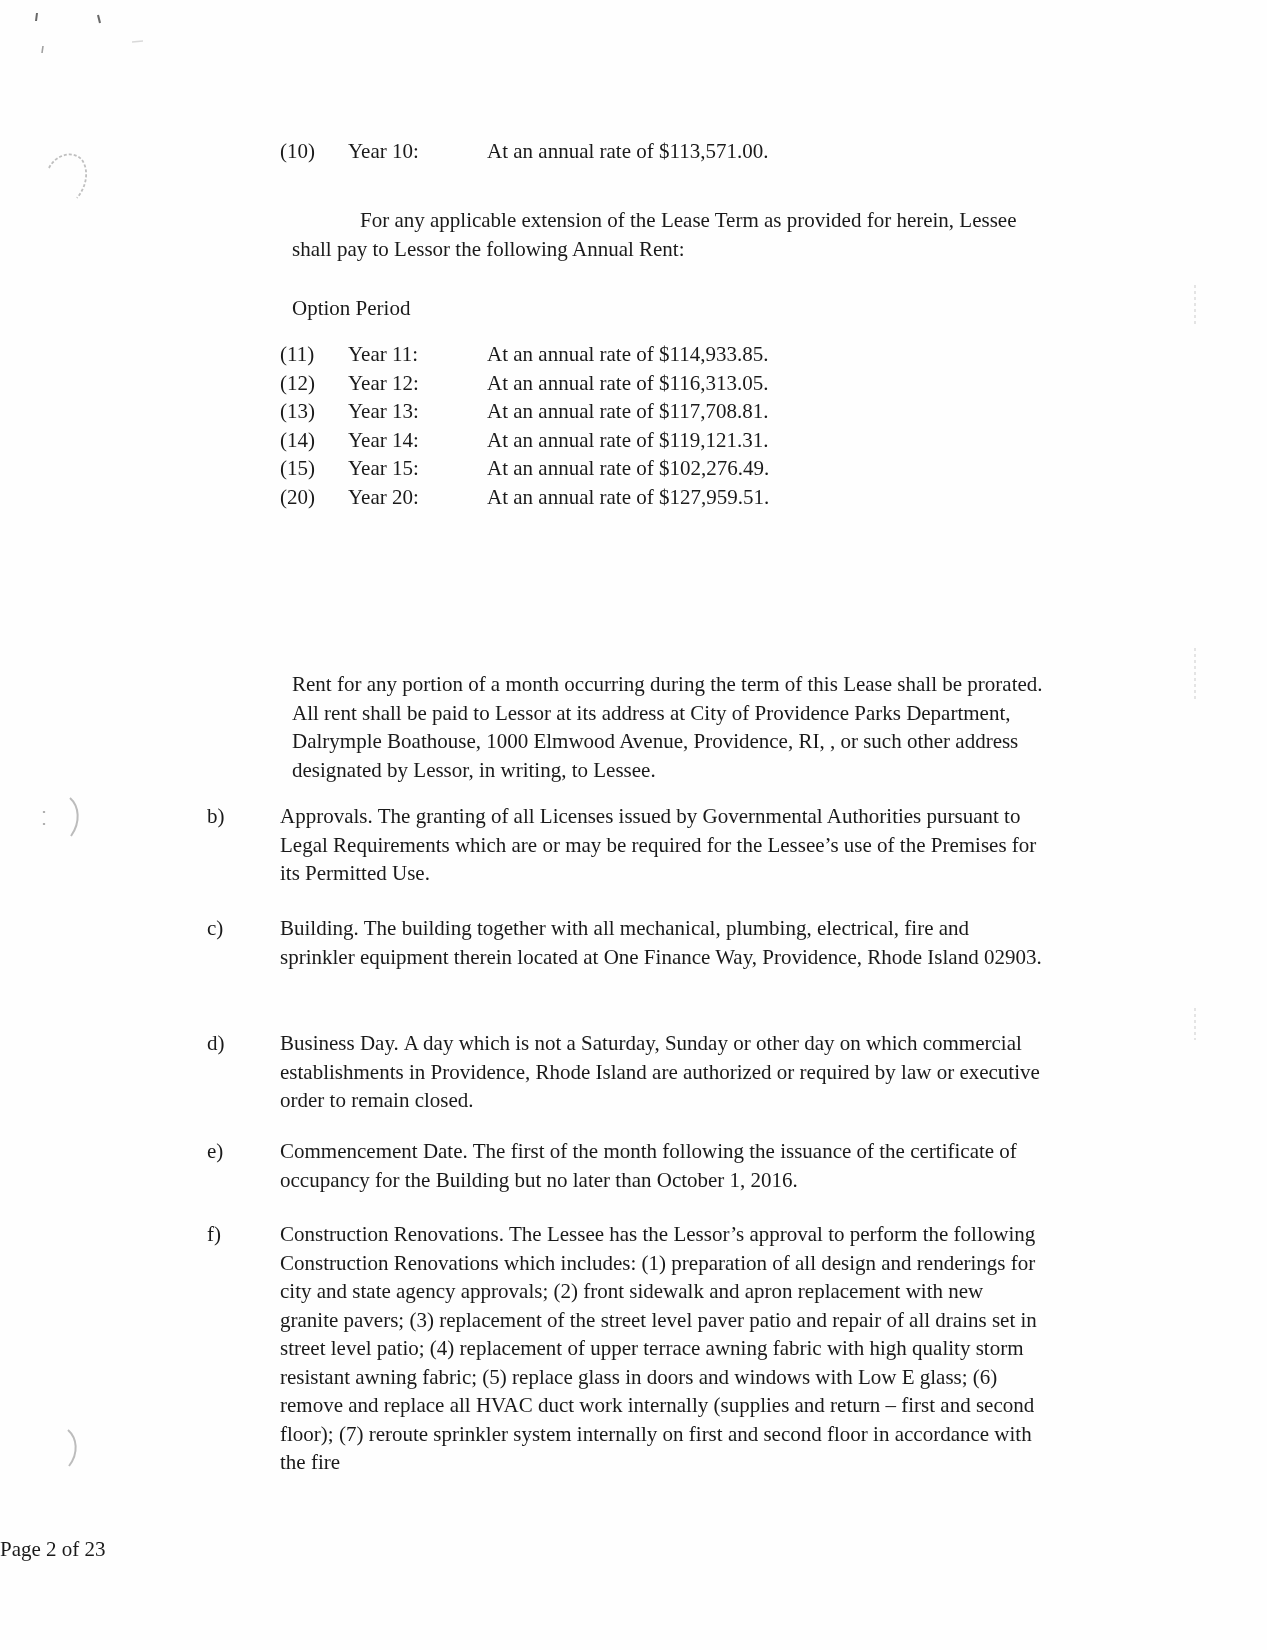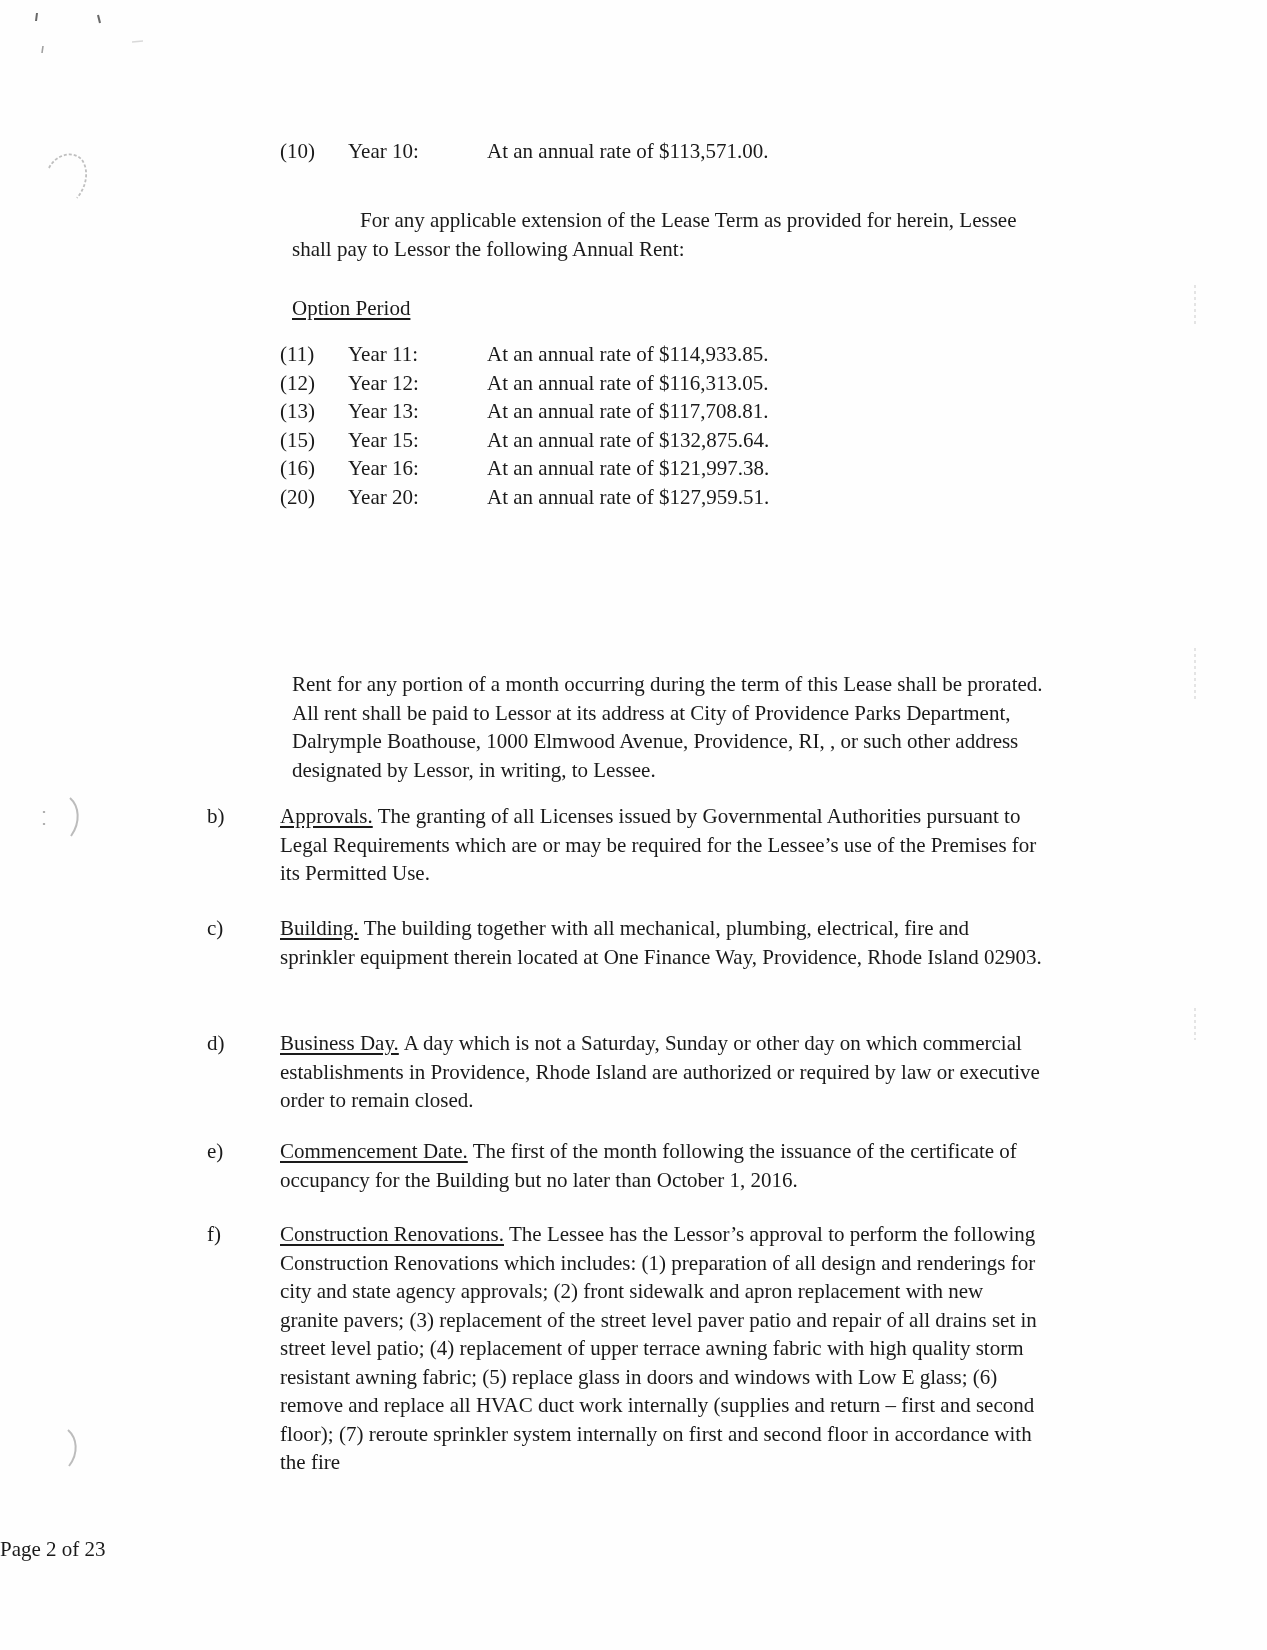--- a/index.html
+++ b/index.html
@@ -9,21 +9,20 @@
     background:#fefefe;color:#1a1a1a;
     font-family:"Liberation Serif","DejaVu Serif",serif;
     font-size:21px;line-height:28.5px;overflow:hidden;padding-left:16px;
   }
   .para{position:absolute;margin:12px}
   .rates{position:absolute;left:280px}
   .rate-row{display:flex;white-space:nowrap}
   .col-num{width:68px;flex:0 0 68px}
   .col-year{width:139px;flex:0 0 139px}
   .heading-underline,.term{
-    text-decoration:underline;
     text-decoration-thickness:1.5px;
     text-underline-offset:3px;
   }
   .term{margin-right:5px}
   .def{position:absolute;left:207px;width:835px}
   .def-letter{position:absolute;left:0;top:0}
   .def-body{margin:0 0 0 73px}
   .footer{position:absolute;left:0;width:1240px;text-align:left}
   .artifact{position:absolute;pointer-events:none}
 </style>
@@ -88,28 +87,28 @@
         <span class="col-num">(12)</span>
         <span class="col-year">Year 12:</span>
         <span class="col-rate">At an annual rate of $116,313.05.</span>
       </div>
     <div class="rate-row">
         <span class="col-num">(13)</span>
         <span class="col-year">Year 13:</span>
         <span class="col-rate">At an annual rate of $117,708.81.</span>
       </div>
     <div class="rate-row">
+        <span class="col-num">(14)</span>
+        <span class="col-year">Year 14:</span>
+        <span class="col-rate">At an annual rate of $119,121.31.</span>
+      </div>
+    <div class="rate-row">
         <span class="col-num">(15)</span>
         <span class="col-year">Year 15:</span>
-        <span class="col-rate">At an annual rate of $132,875.64.</span>
-      </div>
-    <div class="rate-row">
-        <span class="col-num">(16)</span>
-        <span class="col-year">Year 16:</span>
-        <span class="col-rate">At an annual rate of $121,997.38.</span>
+        <span class="col-rate">At an annual rate of $102,276.49.</span>
       </div>
     <div class="rate-row">
         <span class="col-num">(20)</span>
         <span class="col-year">Year 20:</span>
         <span class="col-rate">At an annual rate of $127,959.51.</span>
       </div>
   </div>
 
   <p class="para" style="left:280px;top:658px;width:757px">Rent for any portion of a month occurring during the term of this Lease shall be prorated. All rent shall be paid to Lessor at its address at City of Providence Parks Department, Dalrymple Boathouse, 1000 Elmwood Avenue, Providence, RI, , or such other address designated by Lessor, in writing, to Lessee.</p>
 

